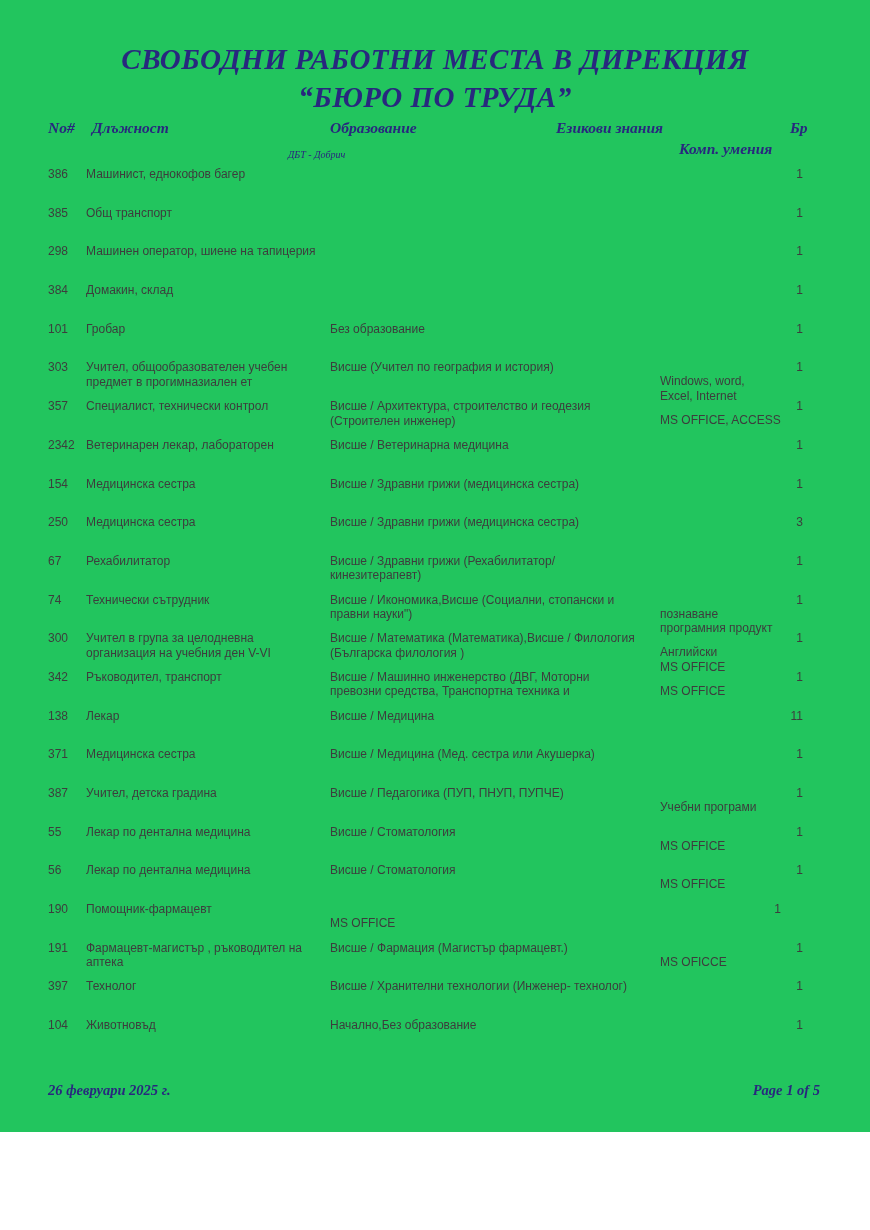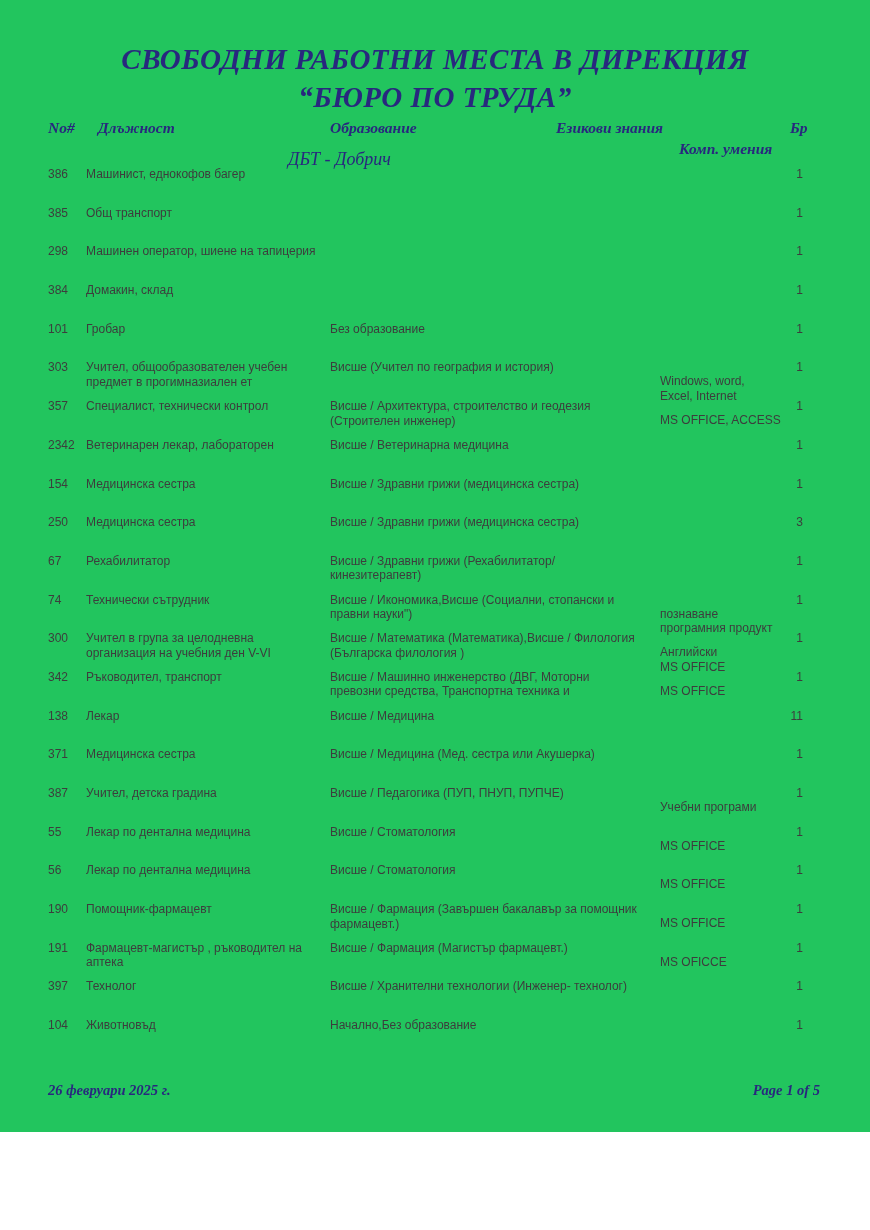--- a/index.html
+++ b/index.html
@@ -31,33 +31,33 @@
     position: absolute;
     top: 119px;
     font-family: "Liberation Serif", serif;
     font-style: italic;
     font-weight: bold;
     font-size: 15.5px;
     color: #28287E;
     white-space: nowrap;
   }
   .h-no   { left: 48px; }
-  .h-pos  { left: 98px; text-align: right; }
+  .h-pos  { left: 92px; text-align: right; }
   .h-edu  { left: 330px; }
   .h-lang { left: 556px; }
   .h-comp { left: 679px; margin-top: 21px; }
   .h-br   { left: 790px; }
   
   .section-header {
     position: absolute;
     top: 149px;
     left: 288px;
     font-family: "Liberation Serif", serif;
     font-style: italic;
-    font-size: 18px;
+    font-size: 10px;
     color: #28287E;
     white-space: nowrap;
   }
   
   .tbody {
     position: absolute;
     top: 167px;
     left: 48px;
     width: 755px;
   }
@@ -257,22 +257,20 @@
       <div class="row">
     <div class="cell no">56</div>
     <div class="cell position">Лекар по дентална медицина</div>
     <div class="cell education">Висше / Стоматология</div>
     <div class="cell comp">MS OFFICE</div>
     <div class="cell count">1</div>
   </div>
       <div class="row">
     <div class="cell no">190</div>
     <div class="cell position">Помощник-фармацевт</div>
-    <div class="cell education">Висше / Фармация (Завършен бакалавър за помощник
-фармацевт.)</div>
     <div class="cell comp">MS OFFICE</div>
     <div class="cell count">1</div>
   </div>
       <div class="row">
     <div class="cell no">191</div>
     <div class="cell position">Фармацевт-магистър , ръководител на
 аптека</div>
     <div class="cell education">Висше / Фармация (Магистър фармацевт.)</div>
     <div class="cell comp">MS OFICCE</div>
     <div class="cell count">1</div>

